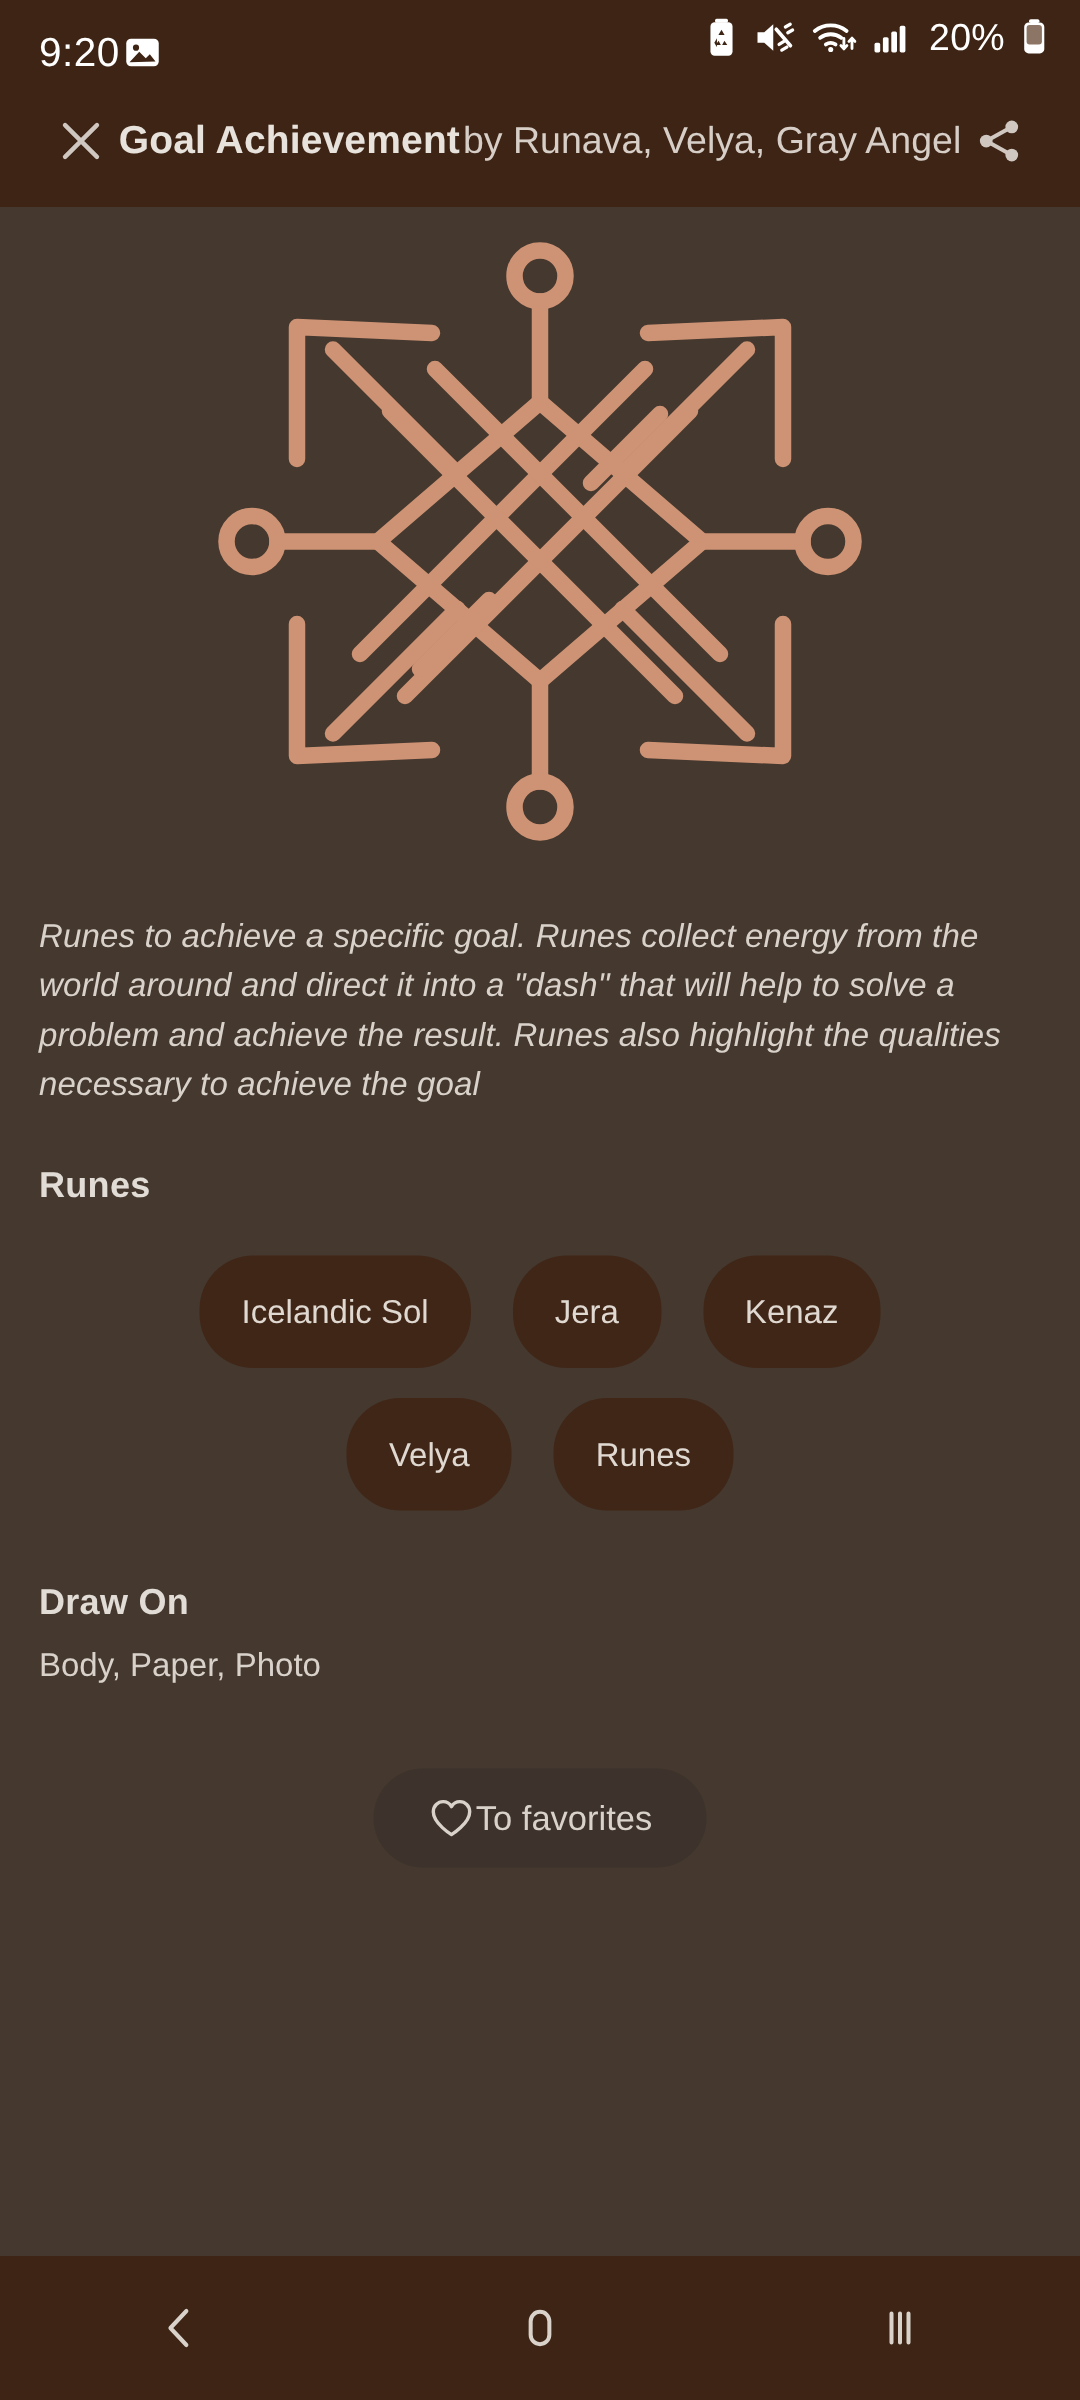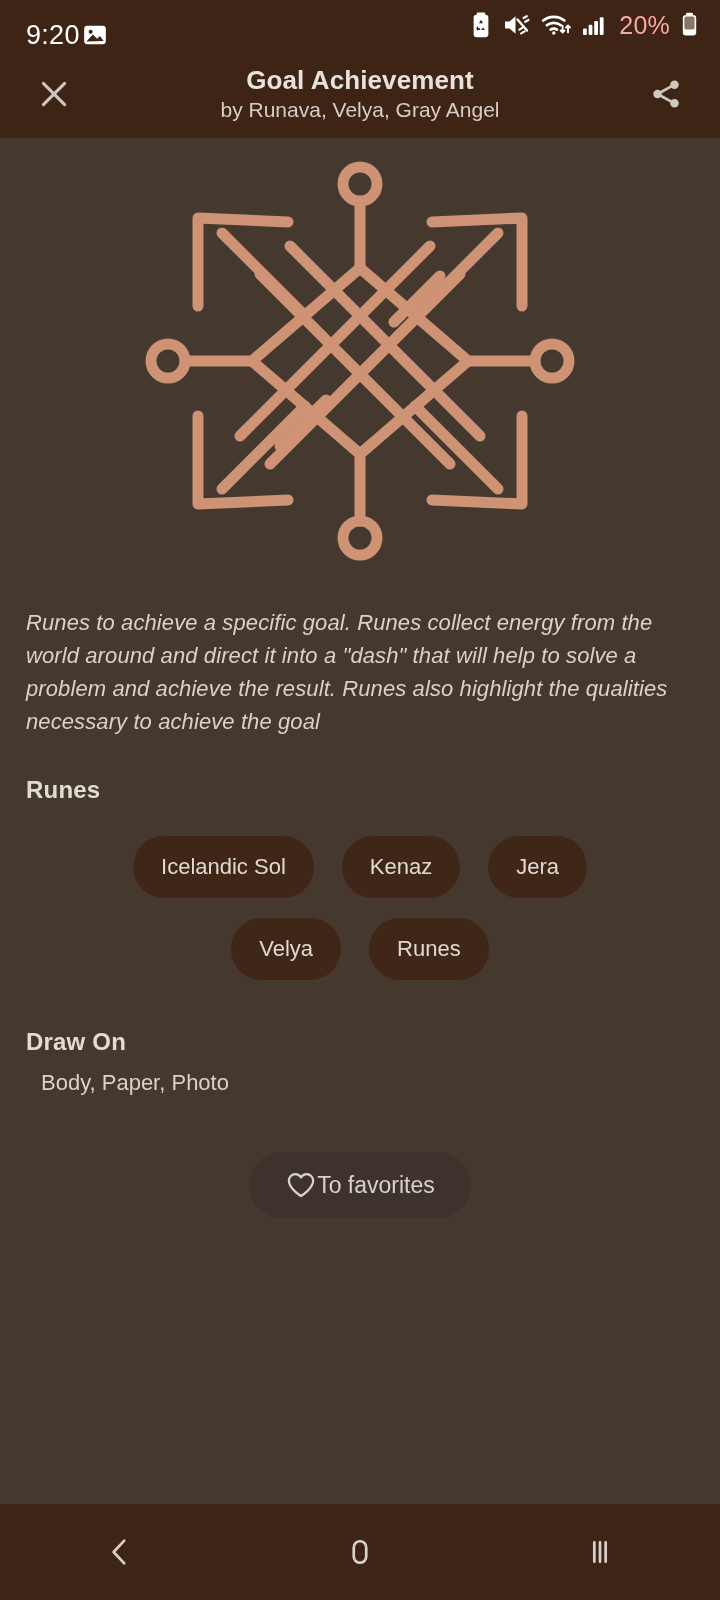--- a/index.html
+++ b/index.html
@@ -24,21 +24,21 @@
     padding:0 22px 0 26px;
     flex:none;
   }
   .sb-left { display:flex; align-items:center; gap:2px;margin-top:20px; }
   .sb-clock {
     color:#FFFFFF; font-size:27px; font-weight:400;
     letter-spacing:.3px; line-height:1;
   }
   .sb-right { margin-left:auto; display:flex; align-items:center; gap:11px; }
   .sb-batt-pct {
-    color:#fca5a5; font-size:25px; font-weight:400; line-height:1;
+    color:#ffffff; font-size:25px; font-weight:400; line-height:1;
     margin-left:2px; letter-spacing:.2px;
   }
   .ic { display:block; }
 
   
   .header {
     height:88px;
     background:#3D2414;
     display:flex; align-items:center;
     padding:0 24px;
@@ -47,31 +47,31 @@
   }
   .hdr-btn {
     width:60px; height:60px;
     display:flex; align-items:center; justify-content:center;
     border-radius:50%;
     flex:none;
     cursor:pointer;
   }
   .hdr-titles {
     position:absolute; left:0; right:0; top:0; bottom:0;
-    display:flex; flex-direction:column;
+    display:flex; 
     align-items:center; justify-content:center;
     pointer-events:none;
     gap:2px;
   }
   .hdr-title {
     color:#E8E2DC; font-size:26px; font-weight:bold;
     letter-spacing:.1px; line-height:1.15;
   }
   .hdr-sub {
-    color:#D6CEC7; font-size:21px; font-weight:400;
+    color:#D6CEC7; font-size:25px; font-weight:400;
     line-height:1.15;
   }
 
   
   .content {
     flex:1;
     background:#44382F;
     overflow:hidden;
     position:relative;
   }
@@ -104,31 +104,31 @@
     justify-content:center;
     gap:0px;
     padding:22px 56px 0 56px;
   }
   .chip {
     background:#402617;
     color:#E0D9D2;
     font-size:22px;
     border-radius:36px;
     padding:0 28px;
-    height:62px;
+    height:75px;
     display:flex; align-items:center; justify-content:center;
     margin:10px 14px;
     cursor:pointer;
     white-space:nowrap;
   }
 
   .drawon-value {
     color:#D9D2CB;
     font-size:22px;
-    padding:14px 26px 0 41px;
+    padding:14px 26px 0 26px;
   }
 
   .fav-row {
     display:flex; justify-content:center;
     padding-top:56px;
   }
   .fav-btn {
     background:#3D332C;
     border-radius:34px;
     height:66px;
@@ -301,22 +301,22 @@
           </g>
         </svg>
       </span>
     </div>
 
     <div class="description">Runes to achieve a specific goal. Runes collect energy from the world around and direct it into a "dash" that will help to solve a problem and achieve the result. Runes also highlight the qualities necessary to achieve the goal</div>
 
     <div class="section-title">Runes</div>
     <div class="chips">
       <div class="chip">Icelandic Sol</div>
+      <div class="chip">Jera</div>
       <div class="chip">Kenaz</div>
-      <div class="chip">Jera</div>
       <div class="chip">Velya</div>
       <div class="chip">Runes</div>
     </div>
 
     <div class="section-title">Draw On</div>
     <div class="drawon-value">Body, Paper, Photo</div>
 
     <div class="fav-row">
       <div class="fav-btn">
         <span>

